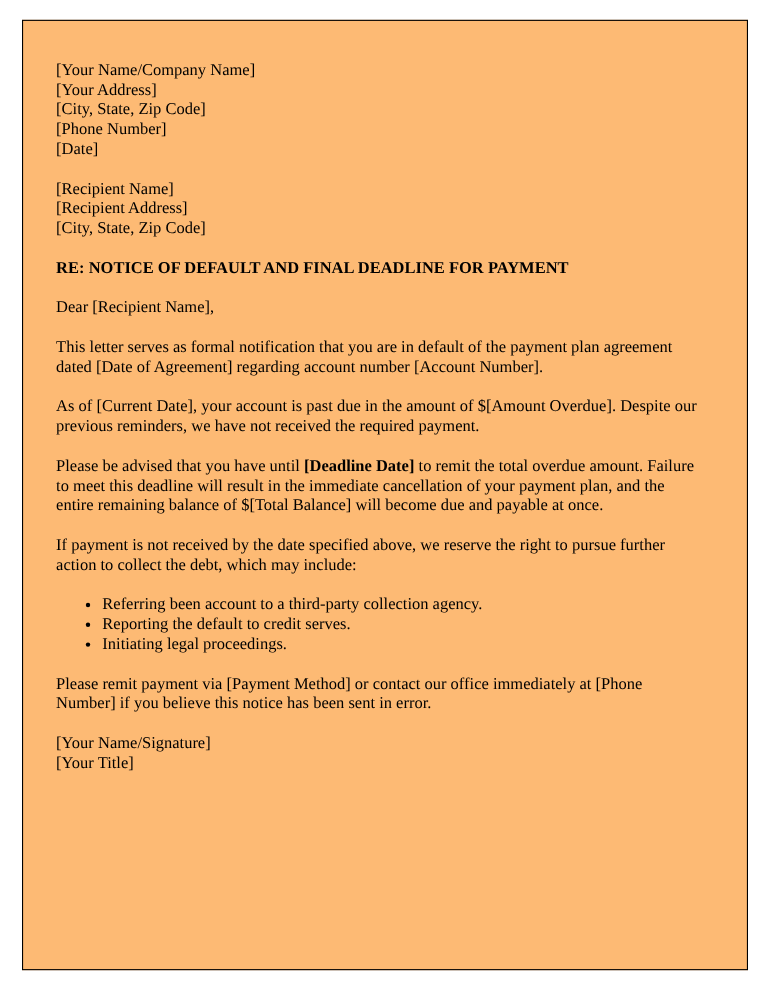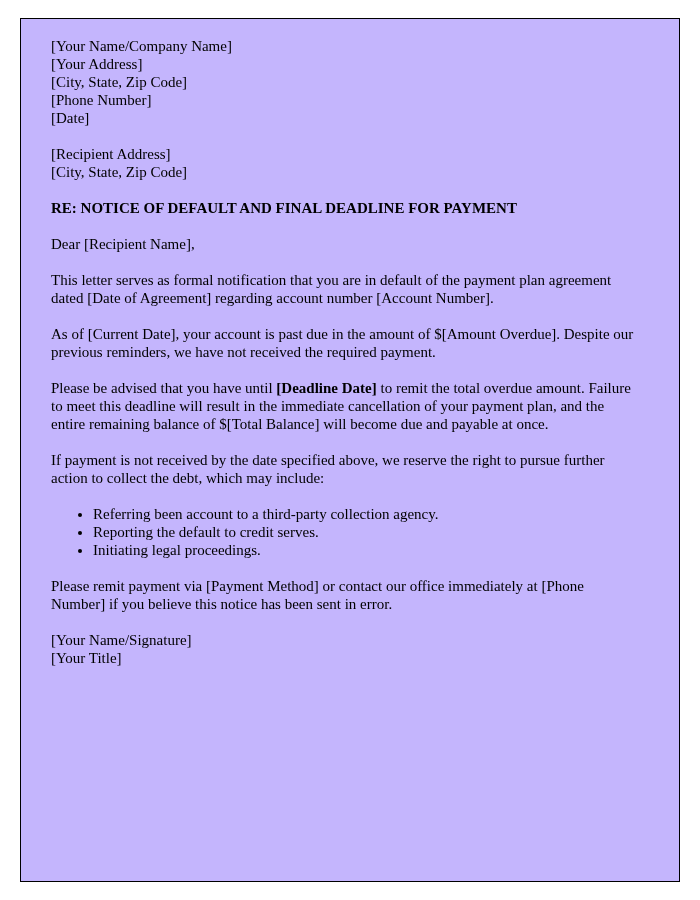--- a/index.html
+++ b/index.html
@@ -11,22 +11,22 @@
       height: 900px;
       font-family: "Liberation Serif", "DejaVu Serif", serif;
     }
     .page {
       position: absolute;
       left: 20px;
       top: 18px;
       width: 660px;
       height: 864px;
       border: 1px solid #000000;
-      background: #c4b5fd;
-      padding: 18px 44px 30px 30px;
+      background: #fdba74;
+      padding: 36px 44px 30px 30px;
       overflow: hidden;
     }
     .letter {
       font-size: 15px;
       line-height: 18px;
       color: #000000;
     }
     .block { margin: 0 0 18px 0; }
     .line { margin: 0; }
     .subject {
@@ -49,20 +49,21 @@
 
     <div class="block">
       <p class="line">[Your Name/Company Name]</p>
       <p class="line">[Your Address]</p>
       <p class="line">[City, State, Zip Code]</p>
       <p class="line">[Phone Number]</p>
       <p class="line">[Date]</p>
     </div>
 
     <div class="block">
+      <p class="line">[Recipient Name]</p>
       <p class="line">[Recipient Address]</p>
       <p class="line">[City, State, Zip Code]</p>
     </div>
 
     <p class="subject">RE: NOTICE OF DEFAULT AND FINAL DEADLINE FOR PAYMENT</p>
 
     <p class="para">Dear [Recipient Name],</p>
 
     <p class="para">This letter serves as formal notification that you are in default of the payment plan agreement dated [Date of Agreement] regarding account number [Account Number].</p>
 

